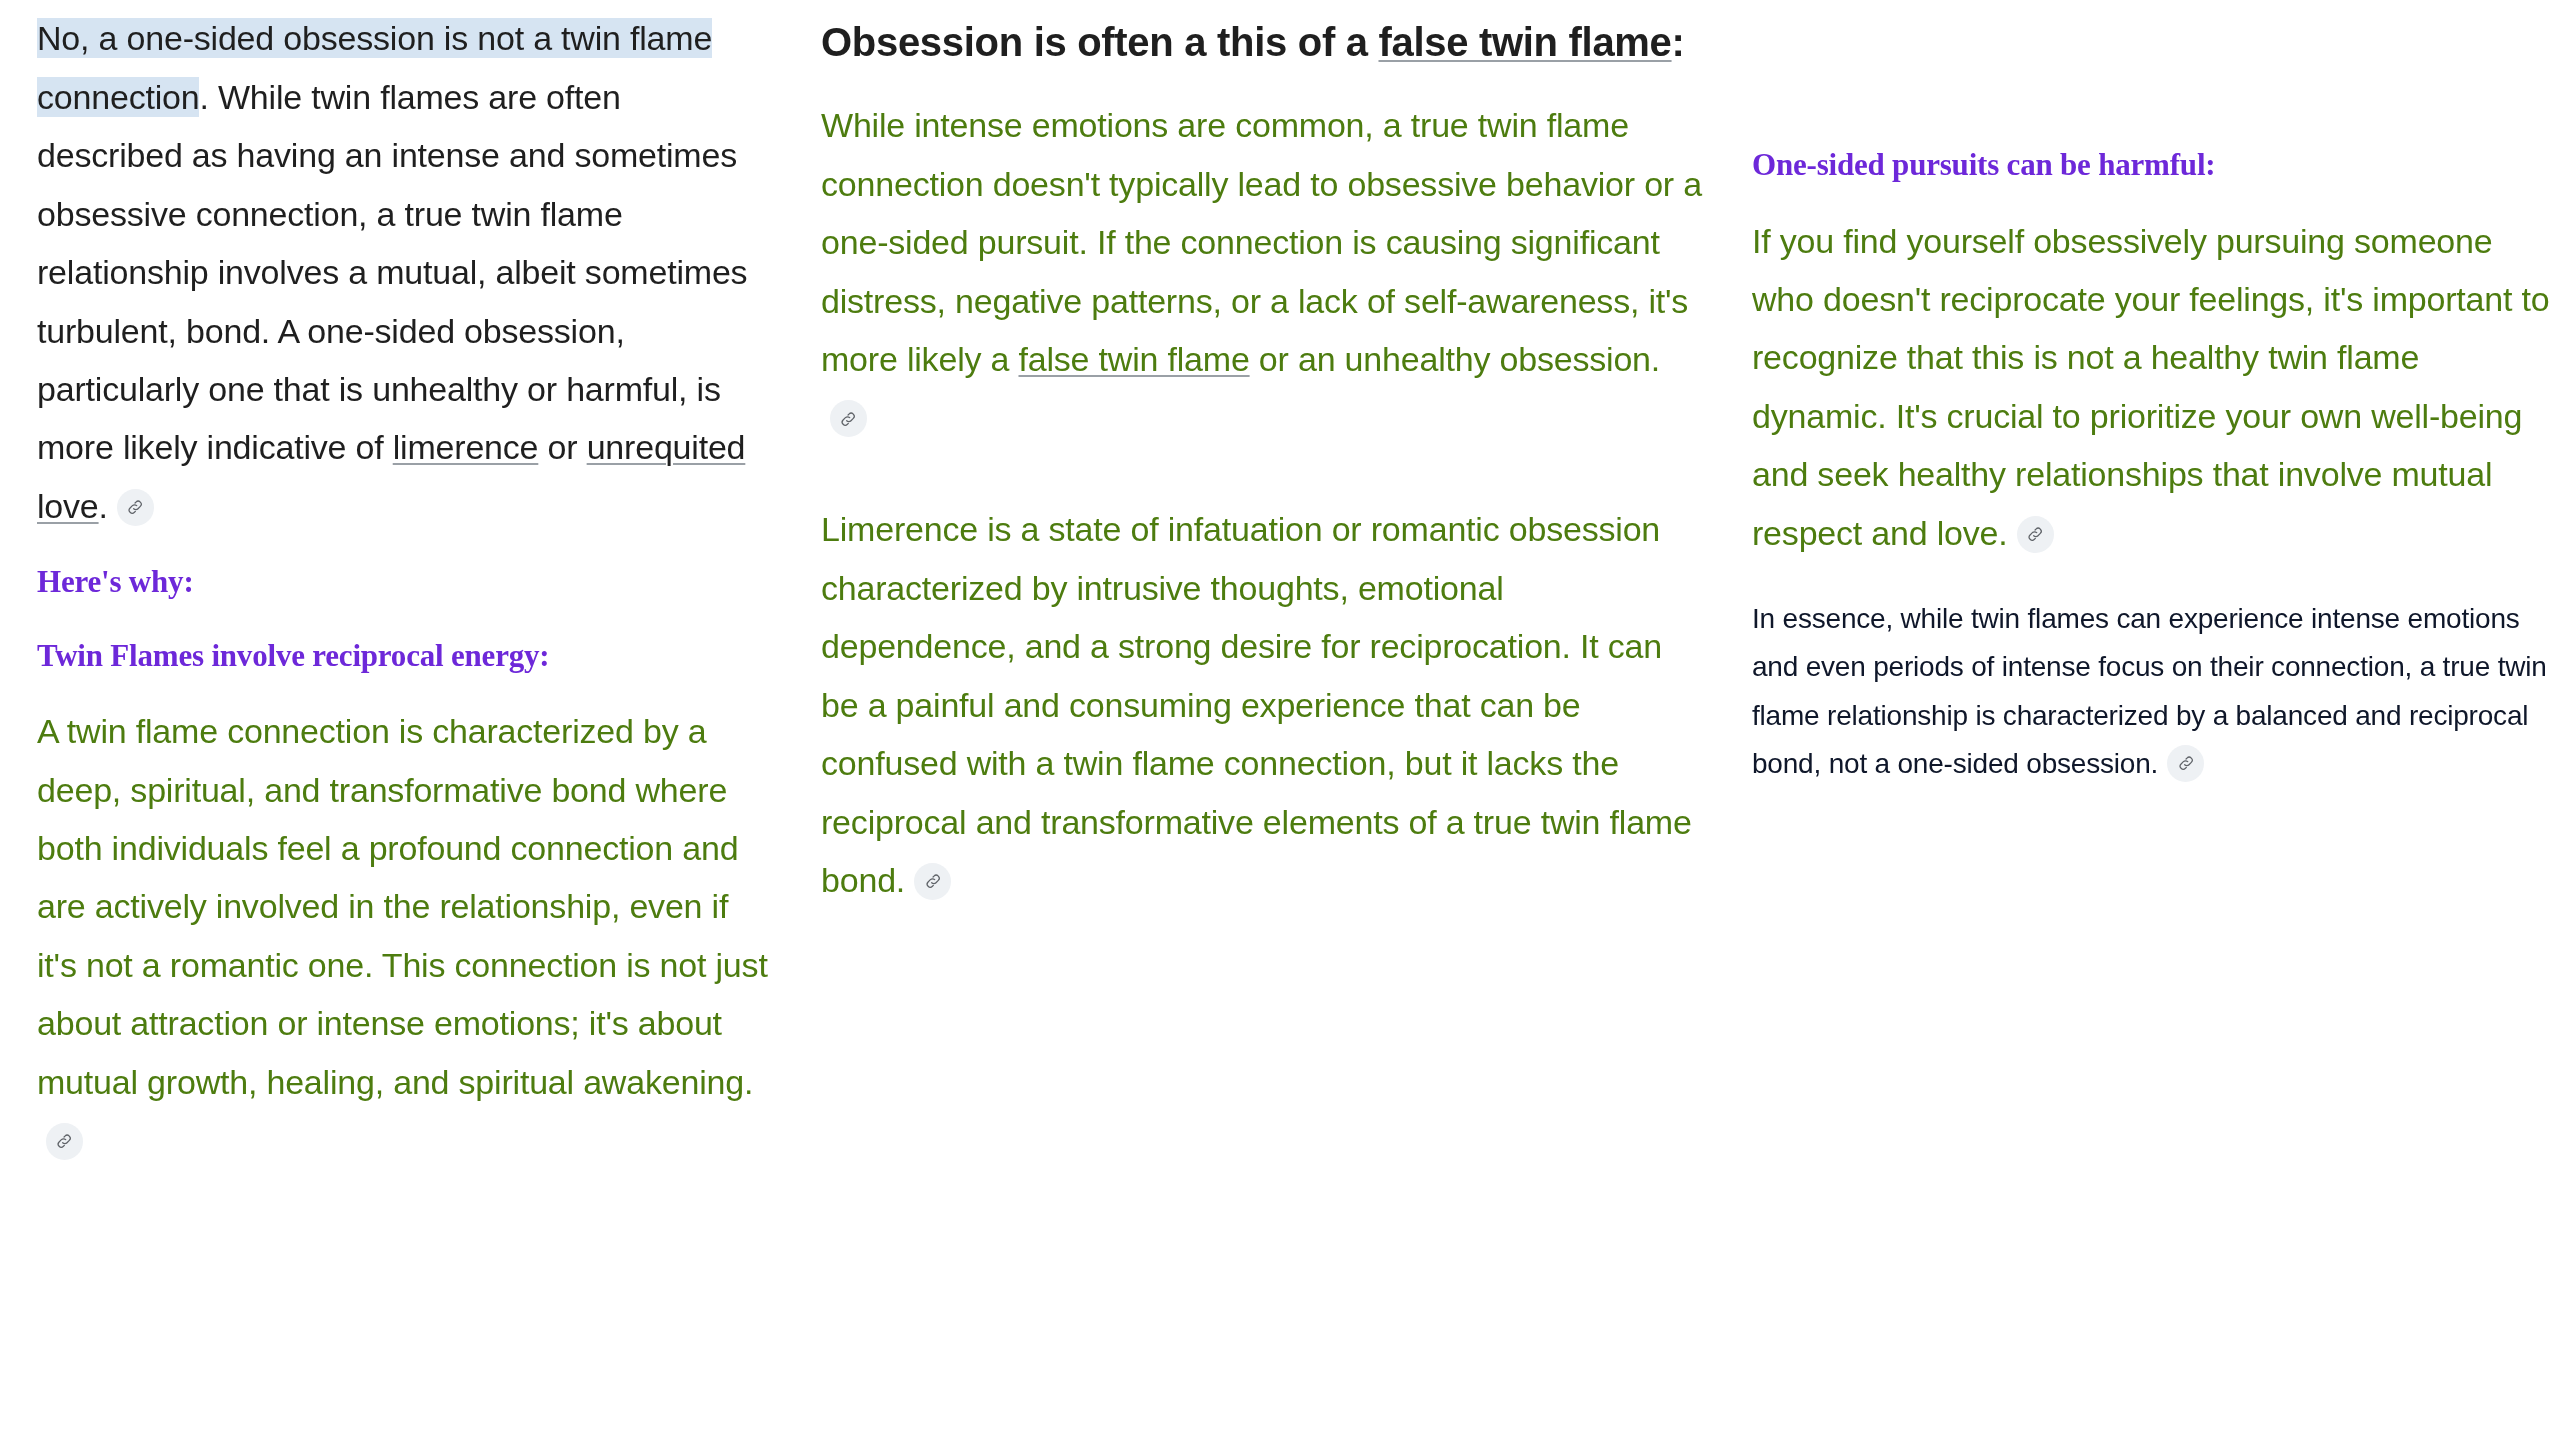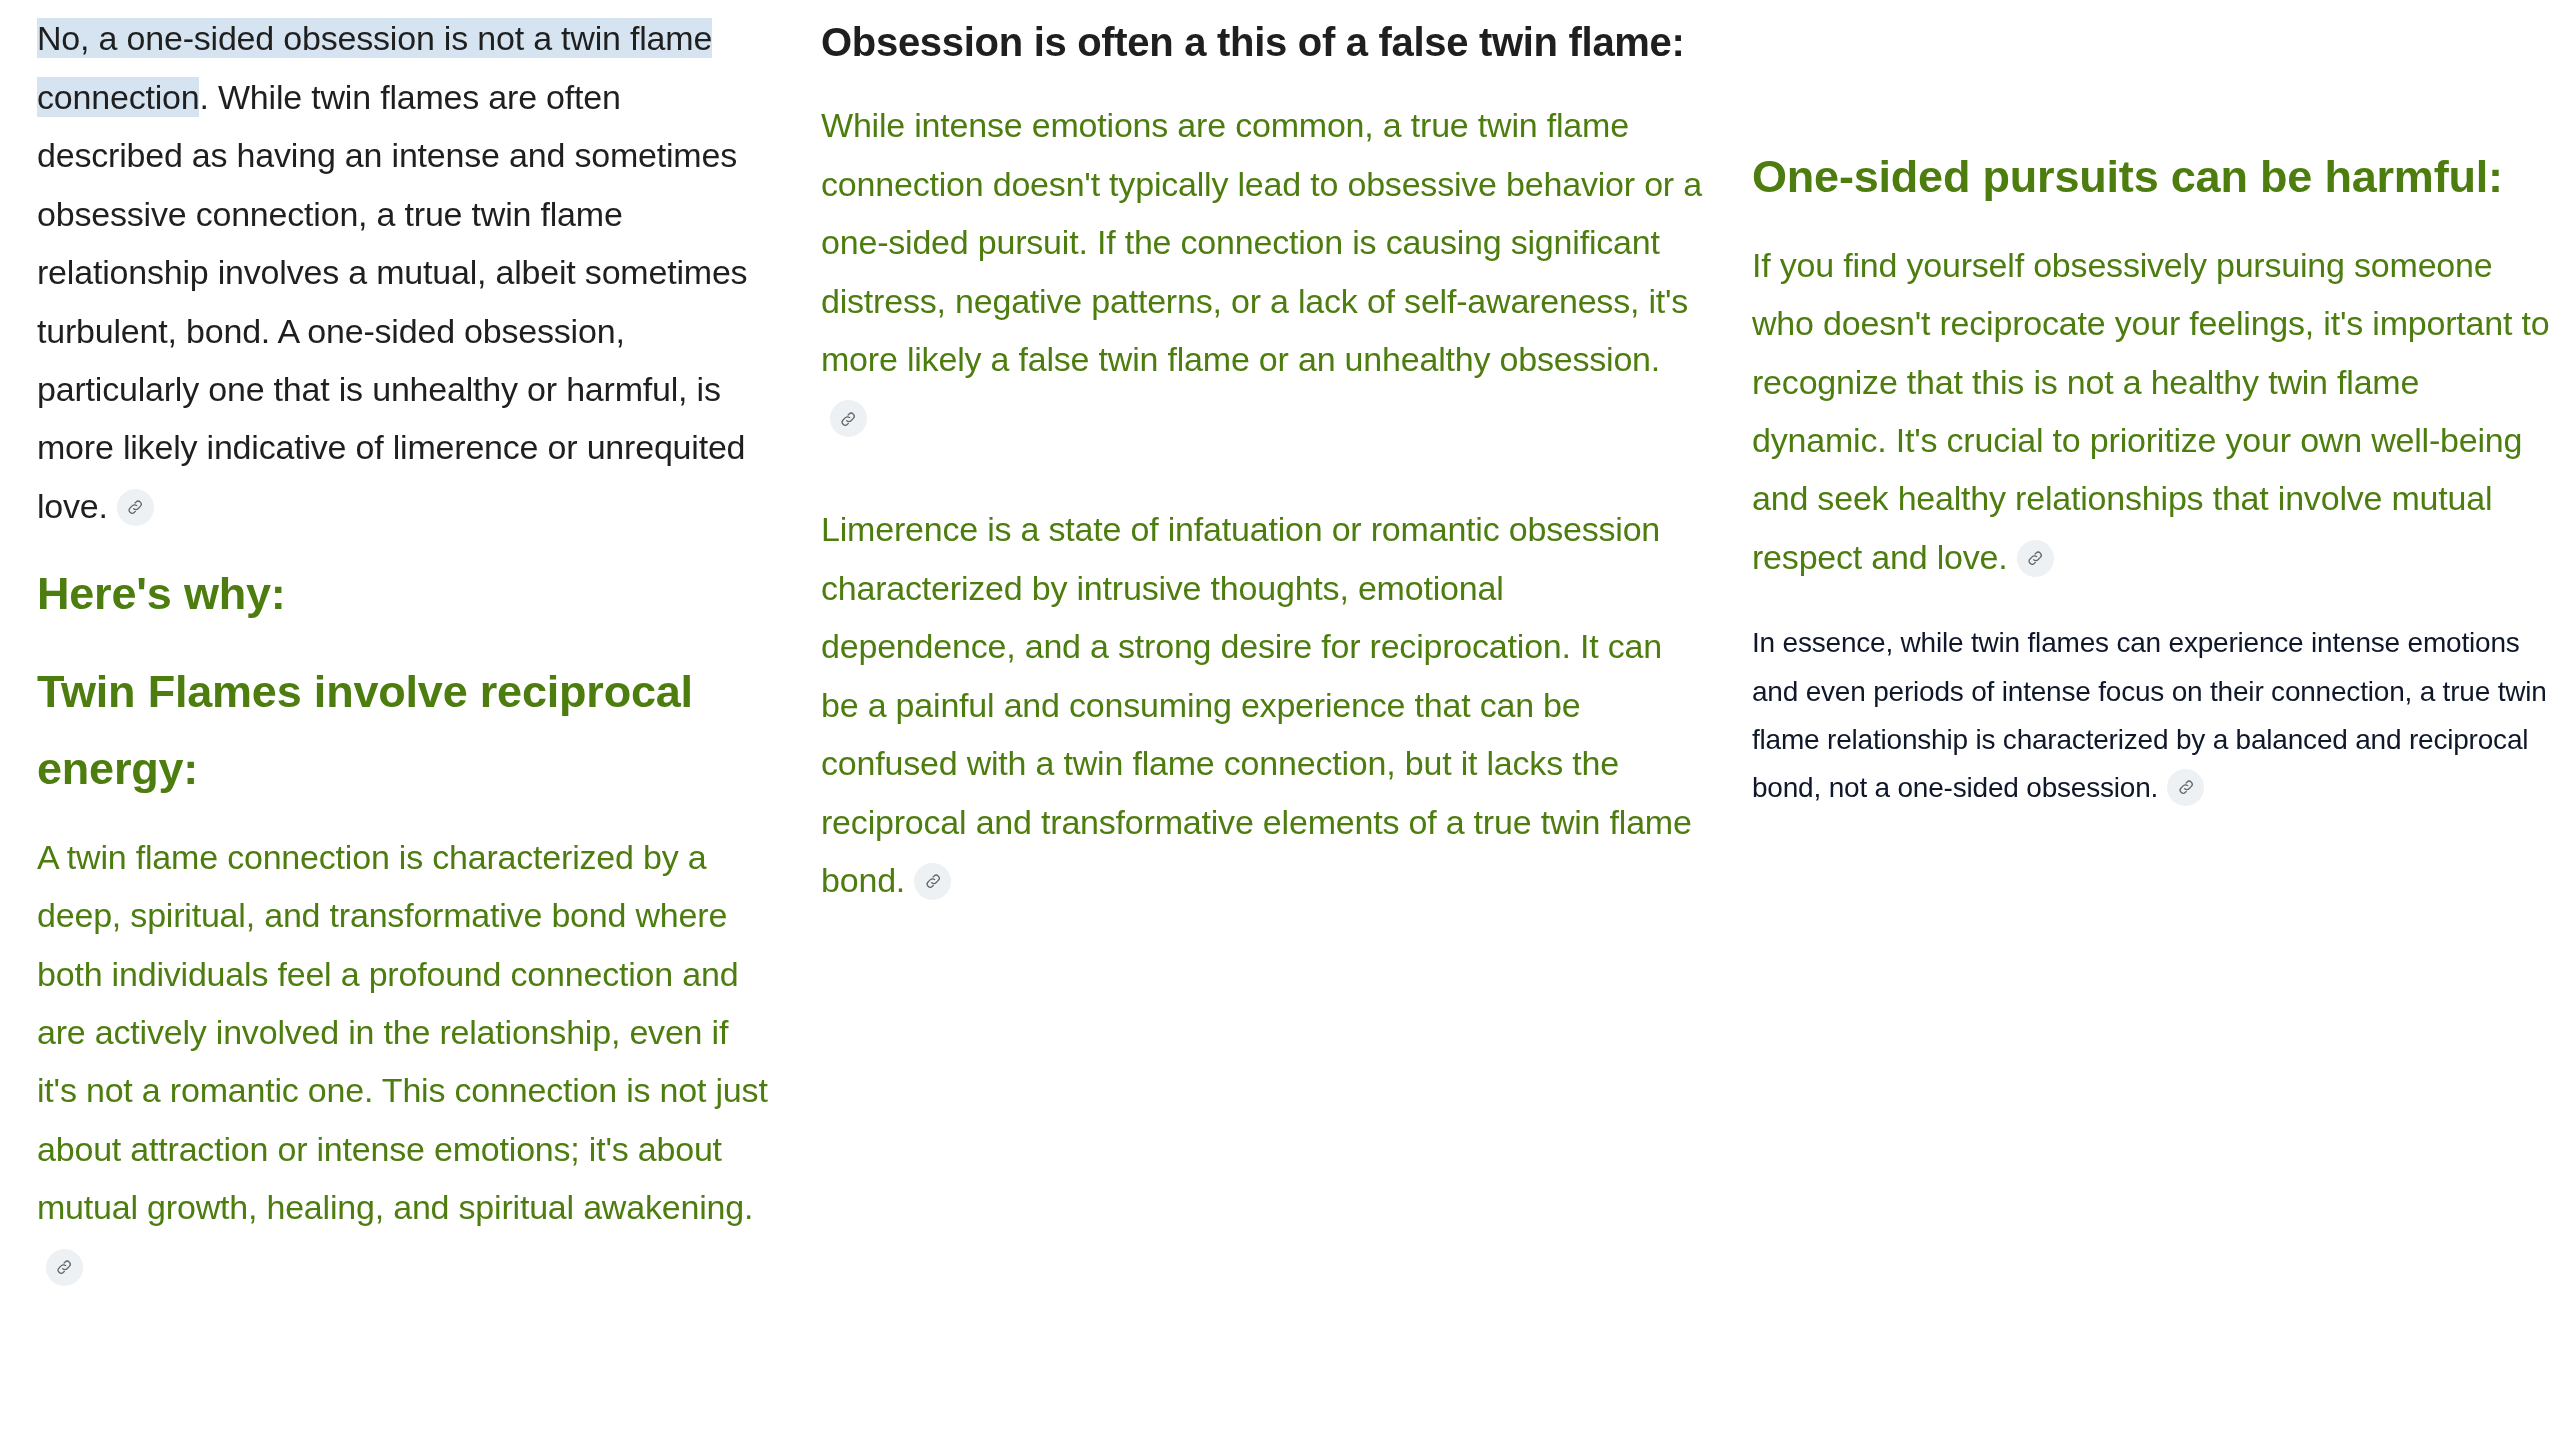--- a/index.html
+++ b/index.html
@@ -63,36 +63,38 @@
   }
 
   .body-dark {
     font-size: 28px;
     line-height: 1.72;
     color: #0f172a;
     letter-spacing: -0.2px;
   }
 
   .heading-bold {
-    font-size: 45px;
+    font-size: 31px;
     line-height: 1.72;
     font-weight: 700;
-    color: #4d7c0f;
-    letter-spacing: -0.2px;
+    color: #6d28d9;
+    letter-spacing: -0.2px;
+    font-family: Liberation Serif, serif;
   }
 
   .heading-big {
     font-size: 40px;
     line-height: 1.68;
     font-weight: 700;
     color: #1f1f1f;
     letter-spacing: -0.3px;
   }
 
   .u {
+    text-decoration: underline;
     text-underline-offset: 3.7px;
     text-decoration-thickness: 1.8px;
     text-decoration-color: #9aa0a6;
   }
 
   .gap-sm { height: 20px; }
   .gap-md { height: 33px; }
 
   .link-chip {
     display: inline-flex;

